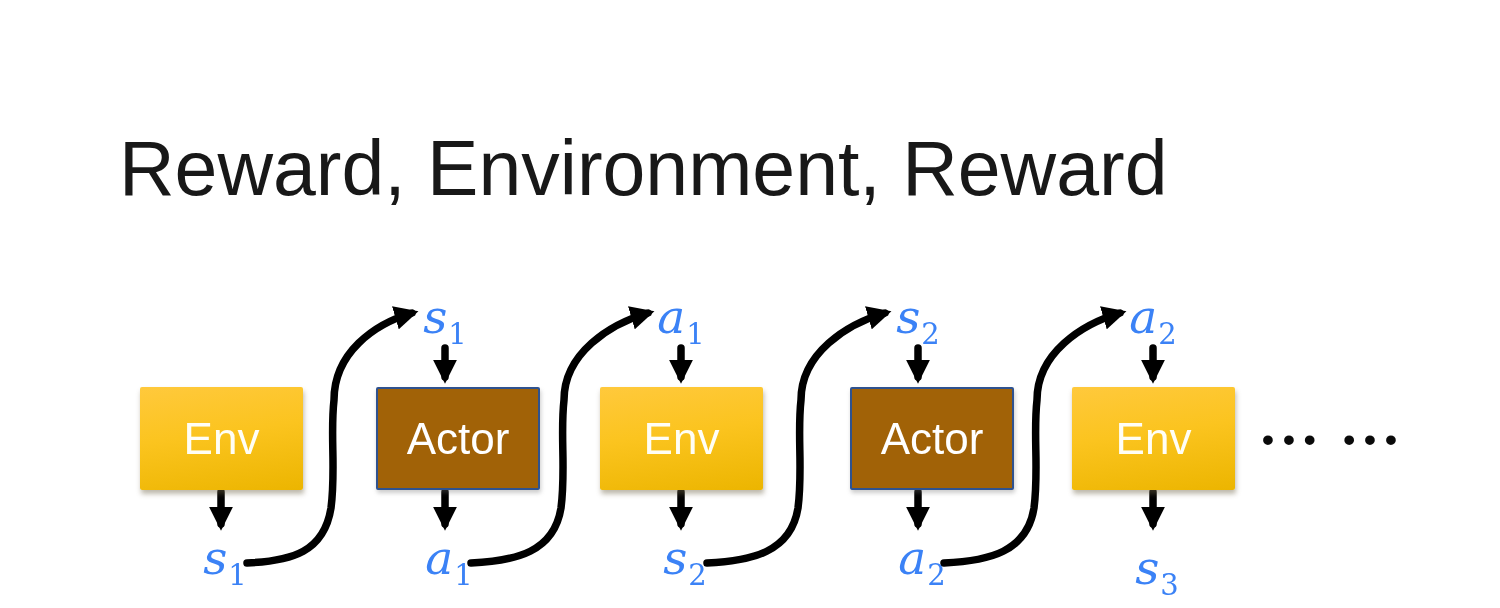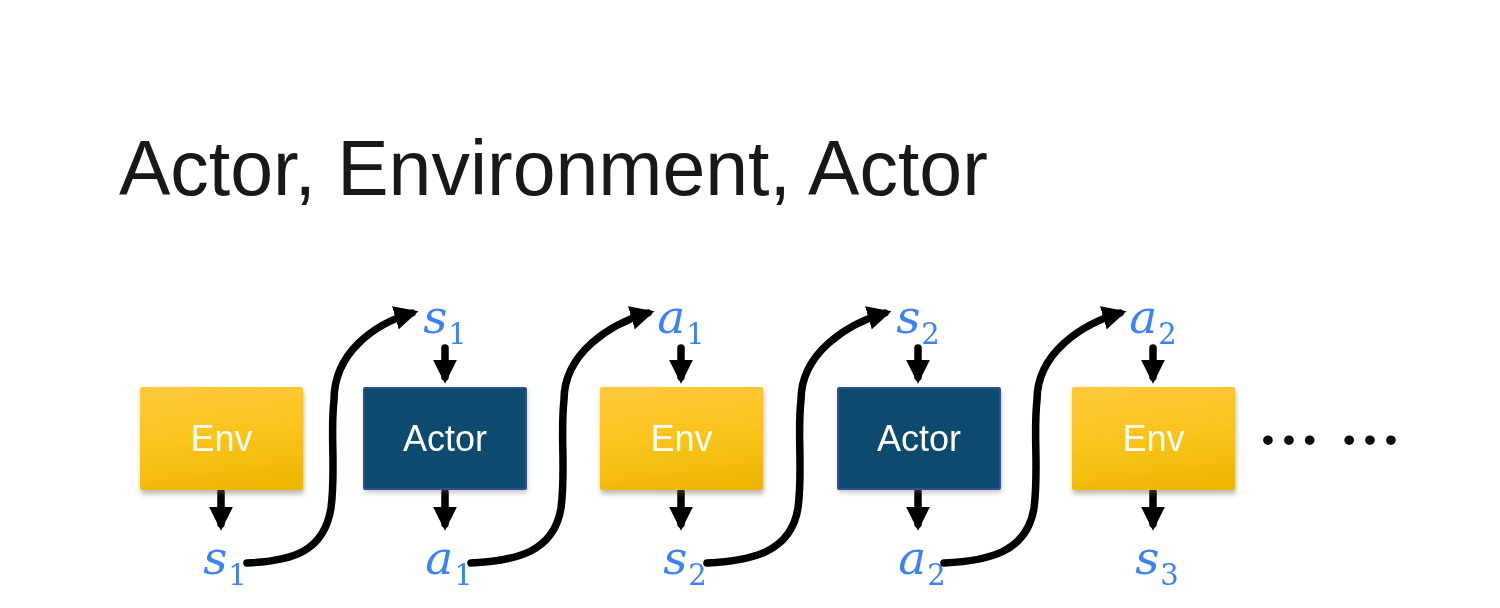--- a/index.html
+++ b/index.html
@@ -22,34 +22,35 @@
     white-space: nowrap;
   }
   .box {
     position: absolute;
     top: 387px;
     height: 103px;
     width: 163px;
     display: flex;
     align-items: center;
     justify-content: center;
-    font-size: 36px;
+    font-size: 44px;
     color: #ffffff;
     border-radius: 2px;
     box-sizing: border-box;
   }
   .box.env {
     background: linear-gradient(172deg, #FFC93C 0%, #FBC41F 45%, #ECB500 100%);
     box-shadow: 1px 4px 5px rgba(110, 100, 70, 0.45);
     color: #FFFEF6;
   }
   .box.actor {
-    background: #0c4a6e;
+    background: #a16207;
     border: 2.5px solid #2F528F;
     box-shadow: 1px 3px 4px rgba(110, 110, 110, 0.35);
+    margin-left: 13px;
   }
   .mlabel {
     position: absolute;
     transform: translateX(-50%);
     white-space: nowrap;
     color: #3b82f6;
     line-height: 1;
   }
   .mlabel .base {
     font-family: "DejaVu Serif", serif;
@@ -77,21 +78,21 @@
     color: #0a0a0a;
     white-space: nowrap;
   }
   #arrows { position: absolute; left: 0; top: 0; }
 </style>
 </head>
 <body>
 
 <div id="slide">
 
-  <div id="title">Actor, Environment, Actor</div>
+  <div id="title">Reward, Environment, Reward</div>
 
   <svg id="arrows" width="1500" height="608" viewBox="0 0 1500 608">
     <defs>
       <marker id="ah" viewBox="0 0 10 10" refX="7.2" refY="5" markerWidth="3.2" markerHeight="3.2" orient="auto-start-reverse">
         <path d="M0,0 L10,5 L0,10 z" fill="#000000"></path>
       </marker>
     </defs>
     <g stroke="#000000" stroke-width="7.5" fill="none" stroke-linecap="round">
 
       <line x1="221" y1="492" x2="221" y2="524" marker-end="url(#ah)"></line>
@@ -136,19 +137,19 @@
   </div>
   <div class="mlabel bottom" style="left:449px;">
     <span class="base">a</span><span class="sub">1</span>
   </div>
   <div class="mlabel bottom" style="left:685px;">
     <span class="base">s</span><span class="sub">2</span>
   </div>
   <div class="mlabel bottom" style="left:922px;">
     <span class="base">a</span><span class="sub">2</span>
   </div>
-  <div class="mlabel bottom" style="left:1157px;">
+  <div class="mlabel bottom" style="left:1157px;margin-top:10px;">
     <span class="base">s</span><span class="sub">3</span>
   </div>
 
   <div id="dots">••• •••</div>
 
 </div>
 
 </body></html>

